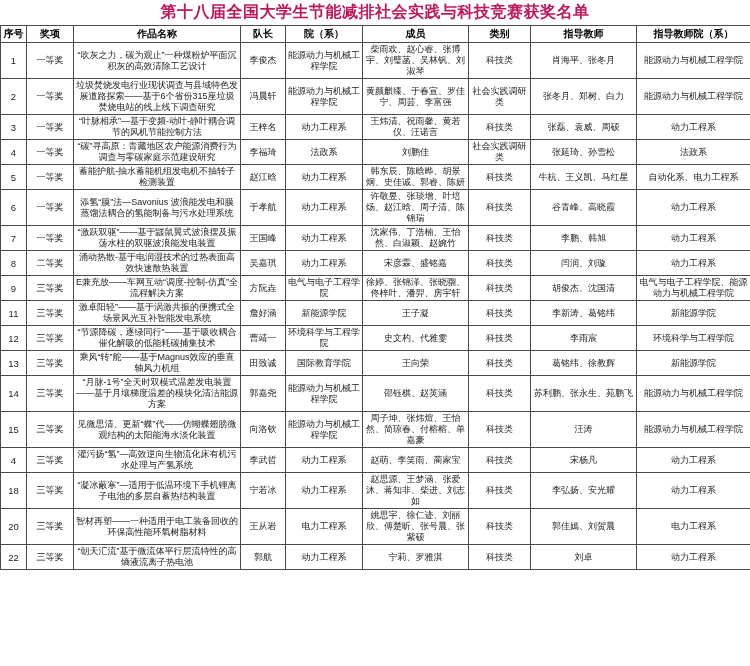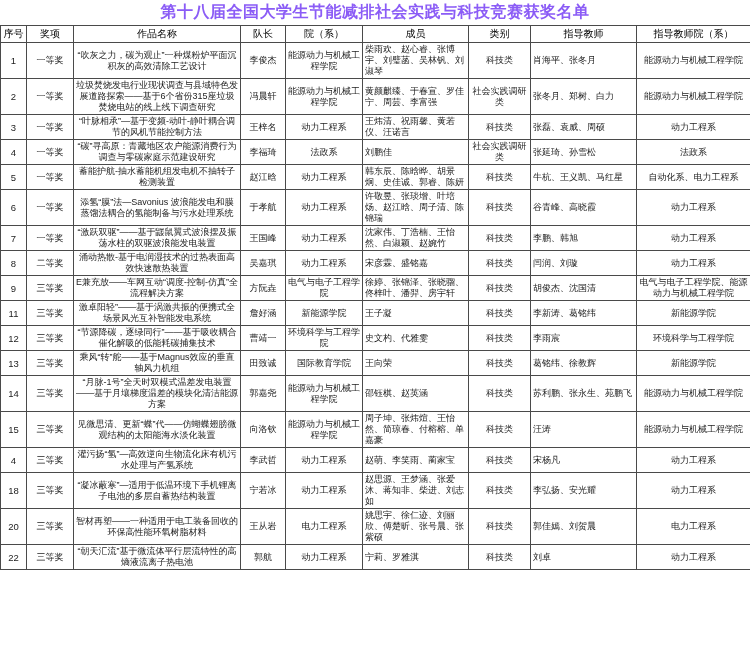--- a/index.html
+++ b/index.html
@@ -4,39 +4,39 @@
 <style>
   html,body{margin:0;padding:0;background:#ffffff;}
   body{
     width:750px;height:666px;overflow:hidden;
     font-family:"Liberation Sans","DejaVu Sans",sans-serif;
     color:#1c1c1c;
   }
   .page{width:750px;}
   .title{
     font-size:16px;font-weight:bold;text-align:center;
-    margin:2px 0 2px 0;letter-spacing:.5px;color:#8b5cf6;
+    margin:2px 0 2px 0;letter-spacing:.5px;color:#be185d;
   }
   table.awards{
     width:750px;border-collapse:collapse;table-layout:fixed;
     border:1px solid #4a4a4a;
   }
   .awards th,.awards td{
     border:1px solid #4a4a4a;
     font-size:9px;line-height:11px;
     padding:1px 2px;
     text-align:center;vertical-align:middle;
     word-break:break-all;overflow:hidden;
   }
   .awards th{
-    font-size:10px;line-height:12px;font-weight:normal;color:#000;
+    font-size:10px;line-height:12px;font-weight:bold;color:#000;
     padding:2px 1px;
   }
   .awards td.col-members,
-  .awards td.col-advisors{text-align:left;}
+  .awards td.col-advisors{text-align:center;}
   .awards td.col-no{font-size:9.5px;}
 </style>
 </head>
 <body>
 
 <div class="page">
   <div class="title">第十八届全国大学生节能减排社会实践与科技竞赛获奖名单</div>
   <table class="awards">
     <colgroup>
       <col style="width:26px">

